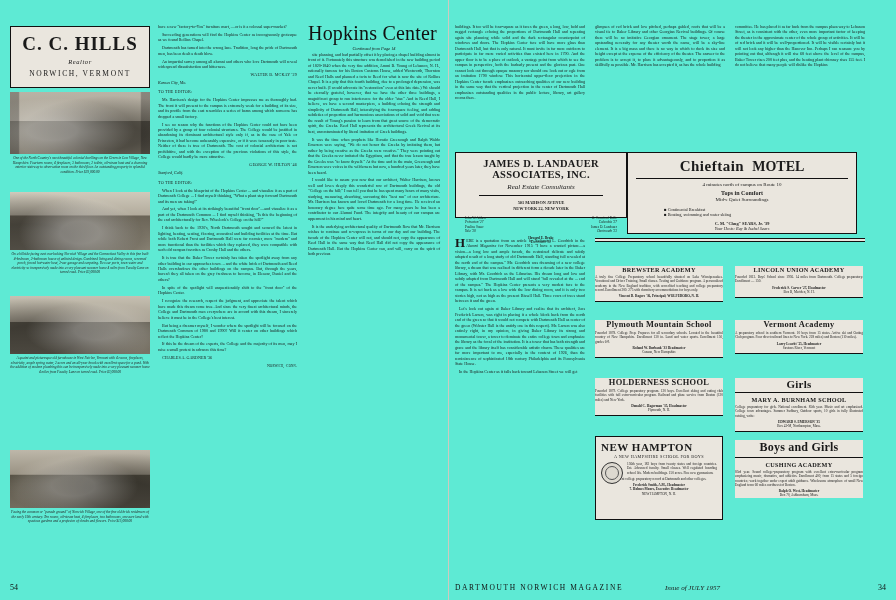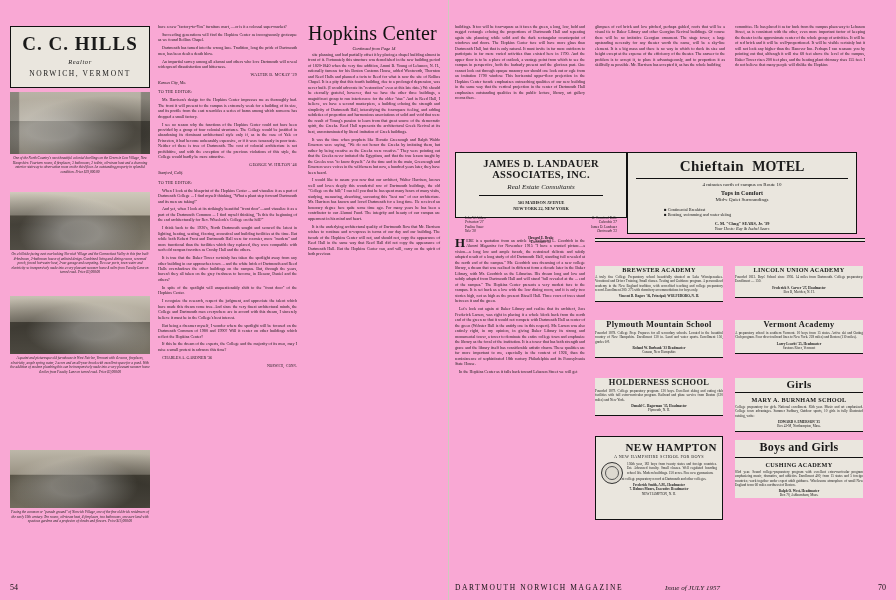--- a/index.html
+++ b/index.html
@@ -13,21 +13,21 @@
   }
   .page {
     position: relative;
     width: 896px; height: 600px;
     background: #eae6de;
   }
   .spread {
     position:absolute; top:0; left:0; right:0; bottom:0;
     display:flex;
   }
-  .leaf { position:relative; height:600px; background:#f9a8d4; }
+  .leaf { position:relative; height:600px; background:#5eead4; }
   .leaf-left { width:449px; border-right:1px solid #cfc9be; }
   .leaf-right { width:447px; }
 
   
   .col { position:absolute; font-size:4.1px; line-height:1.34; text-align:justify; }
   .col p { margin:0 0 2.4px 0; text-indent:4px; }
   .col p.noind { text-indent:0; }
   .col p.right { text-align:right; text-indent:0; }
   .smallcaps { font-variant: small-caps; letter-spacing:.2px; }
 
@@ -85,21 +85,21 @@
     font-family:"Liberation Serif", serif; font-weight:bold;
     font-size:13.5px; text-align:center; letter-spacing:.2px;
   }
   .school-name { font-size:6.2px; font-weight:bold; text-align:center; letter-spacing:.3px;}
   .school-big { font-size:8.4px; font-weight:bold; text-align:center; letter-spacing:.3px;}
   .divline { border-top:1px solid #111; margin:2px 0; }
   .seal {
     position:absolute; width:22px; height:22px; border-radius:50%;
     border:1px solid #333; background:#ddd9d0;
   }
-  .nh-logo { font-size:11px; font-weight:bold; text-align:right; letter-spacing:.5px; }
+  .nh-logo { font-size:11px; font-weight:bold; text-align:left; letter-spacing:.5px; }
 </style>
 </head>
 <body>
 
 <div class="page">
   <div class="spread">
 
     <div class="leaf leaf-left">
 
       <div class="ad ad-box" style="left:10px; top:26px; width:140px; height:62px; padding:6px 4px;">
@@ -325,18 +325,18 @@
           </div>
           <div class="tiny" style="margin-left:26px; text-align:justify;">136th year, 182 boys from twenty states and foreign countries. Est. Advanced faculty. Small classes. Well regulated boarding school life. Modern buildings. 150 acres. Fine new gymnasium.</div>
         </div>
         <div class="tiny ctr" style="margin-top:2px;">Excellent college preparatory record at Dartmouth and other colleges.</div>
         <div class="tiny bold ctr" style="margin-top:2px;">Frederick Smith, A.M., Headmaster</div>
         <div class="tiny bold ctr">7. Holmes Moore, Executive Headmaster</div>
         <div class="tiny ctr">NEW HAMPTON, N. H.</div>
       </div>
 
       <div class="runhead" style="left:-120px; width:420px;">DARTMOUTH NORWICH MAGAZINE</div>
-      <div class="folio" style="right:10px;">70</div>
+      <div class="folio" style="right:10px;">34</div>
       <div style="position:absolute; bottom:8px; left:216px; font-size:7px; font-style:italic;">Issue of JULY 1957</div>
     </div>
 
   </div>
 </div>
 
 </body></html>

